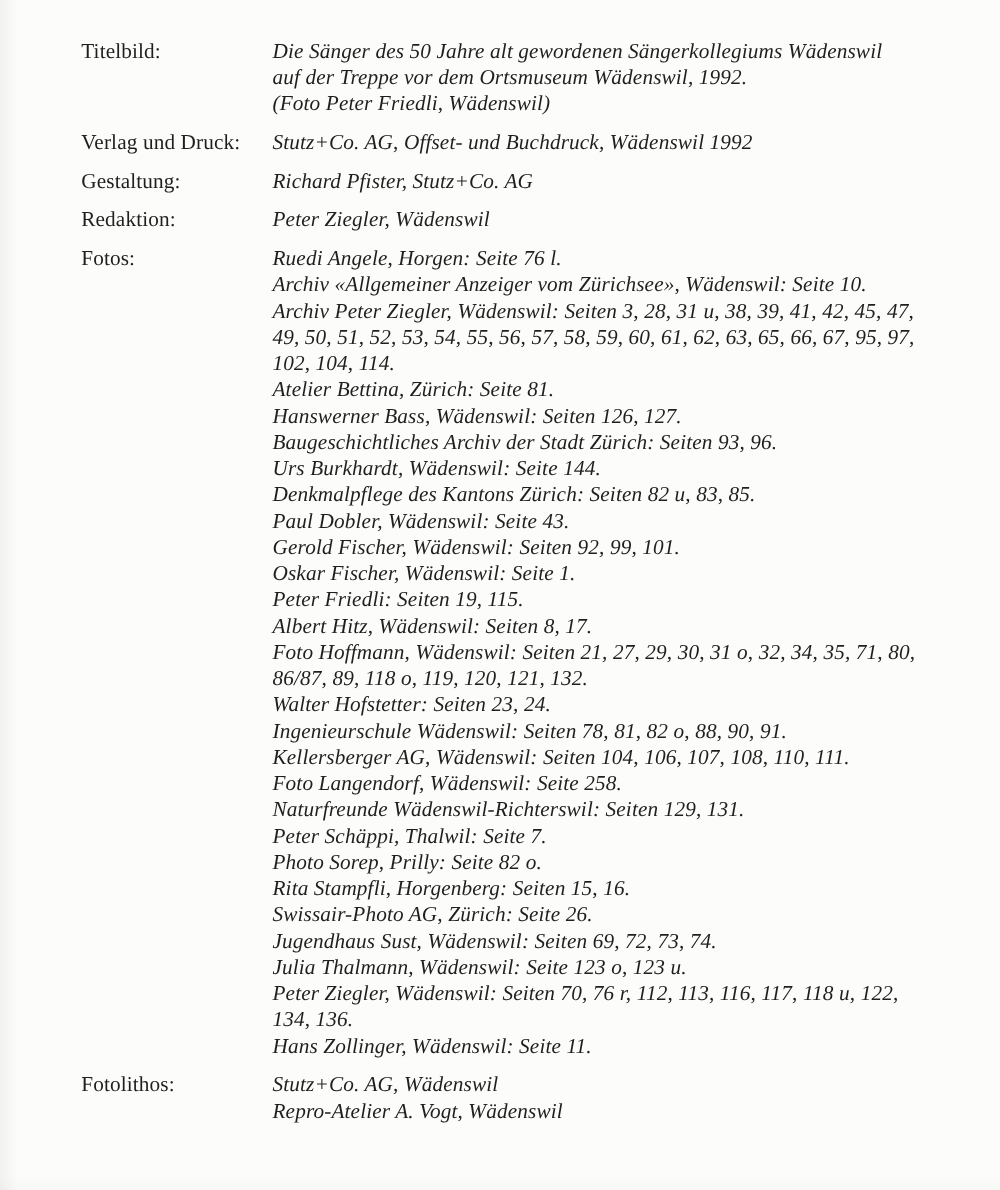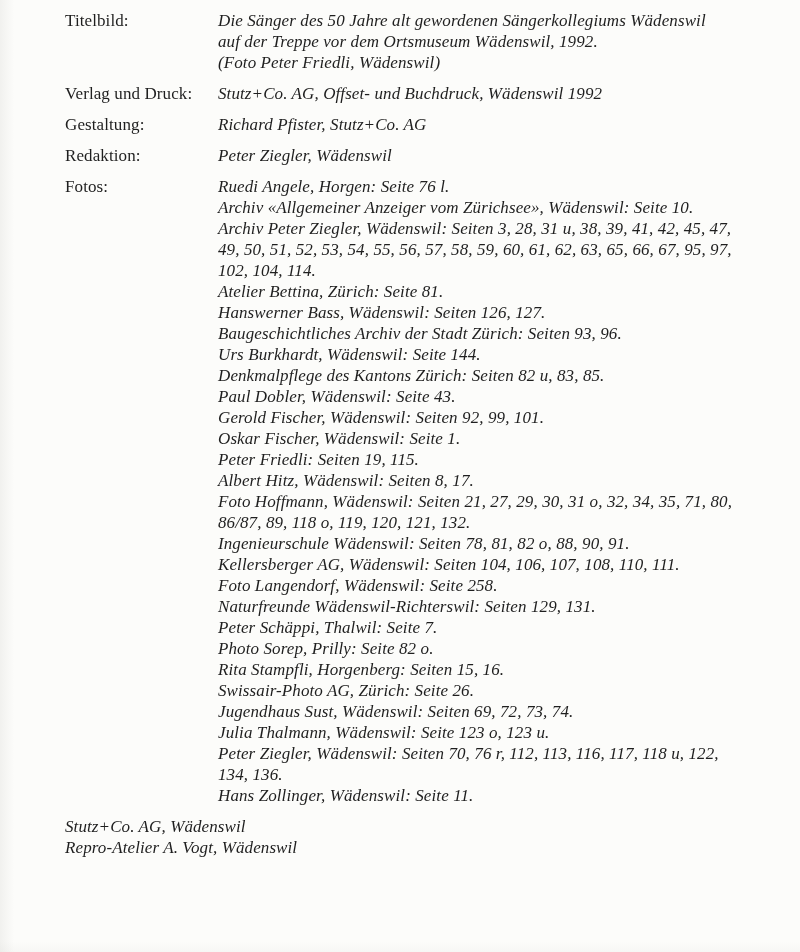--- a/index.html
+++ b/index.html
@@ -16,21 +16,21 @@
   .scan-vignette {
     position: absolute;
     inset: 0;
     pointer-events: none;
     background:
       linear-gradient(90deg, rgba(190,190,185,0.18) 0px, rgba(190,190,185,0.0) 14px),
       linear-gradient(0deg, rgba(200,200,195,0.10) 0px, rgba(200,200,195,0.0) 10px);
   }
   .page {
     position: relative;
-    padding: 10px 18px 0 65px;
+    padding: 30px 18px 0 65px;
     box-sizing: border-box;
     width: 800px;
   }
   .section {
     display: flex;
     align-items: flex-start;
     margin-bottom: 10px;
   }
   .label-cell {
     flex: 0 0 153px;
@@ -97,35 +97,37 @@
           <div class="line">Baugeschichtliches Archiv der Stadt Zürich: Seiten 93, 96.</div>
           <div class="line">Urs Burkhardt, Wädenswil: Seite 144.</div>
           <div class="line">Denkmalpflege des Kantons Zürich: Seiten 82 u, 83, 85.</div>
           <div class="line">Paul Dobler, Wädenswil: Seite 43.</div>
           <div class="line">Gerold Fischer, Wädenswil: Seiten 92, 99, 101.</div>
           <div class="line">Oskar Fischer, Wädenswil: Seite 1.</div>
           <div class="line">Peter Friedli: Seiten 19, 115.</div>
           <div class="line">Albert Hitz, Wädenswil: Seiten 8, 17.</div>
           <div class="line">Foto Hoffmann, Wädenswil: Seiten 21, 27, 29, 30, 31 o, 32, 34, 35, 71, 80,</div>
           <div class="line">86/87, 89, 118 o, 119, 120, 121, 132.</div>
+          <div class="line">Walter Hofstetter: Seiten 23, 24.</div>
           <div class="line">Ingenieurschule Wädenswil: Seiten 78, 81, 82 o, 88, 90, 91.</div>
           <div class="line">Kellersberger AG, Wädenswil: Seiten 104, 106, 107, 108, 110, 111.</div>
           <div class="line">Foto Langendorf, Wädenswil: Seite 258.</div>
           <div class="line">Naturfreunde Wädenswil-Richterswil: Seiten 129, 131.</div>
           <div class="line">Peter Schäppi, Thalwil: Seite 7.</div>
           <div class="line">Photo Sorep, Prilly: Seite 82 o.</div>
           <div class="line">Rita Stampfli, Horgenberg: Seiten 15, 16.</div>
           <div class="line">Swissair-Photo AG, Zürich: Seite 26.</div>
           <div class="line">Jugendhaus Sust, Wädenswil: Seiten 69, 72, 73, 74.</div>
           <div class="line">Julia Thalmann, Wädenswil: Seite 123 o, 123 u.</div>
           <div class="line">Peter Ziegler, Wädenswil: Seiten 70, 76 r, 112, 113, 116, 117, 118 u, 122,</div>
           <div class="line">134, 136.</div>
           <div class="line">Hans Zollinger, Wädenswil: Seite 11.</div>
         </div>
       </div>
       <div class="section">
+        <div class="label-cell">Fotolithos:</div>
         <div class="content-cell">
           <div class="line">Stutz+Co. AG, Wädenswil</div>
           <div class="line">Repro-Atelier A. Vogt, Wädenswil</div>
         </div>
       </div>
     </div>
 </div>
 
 </body></html>

